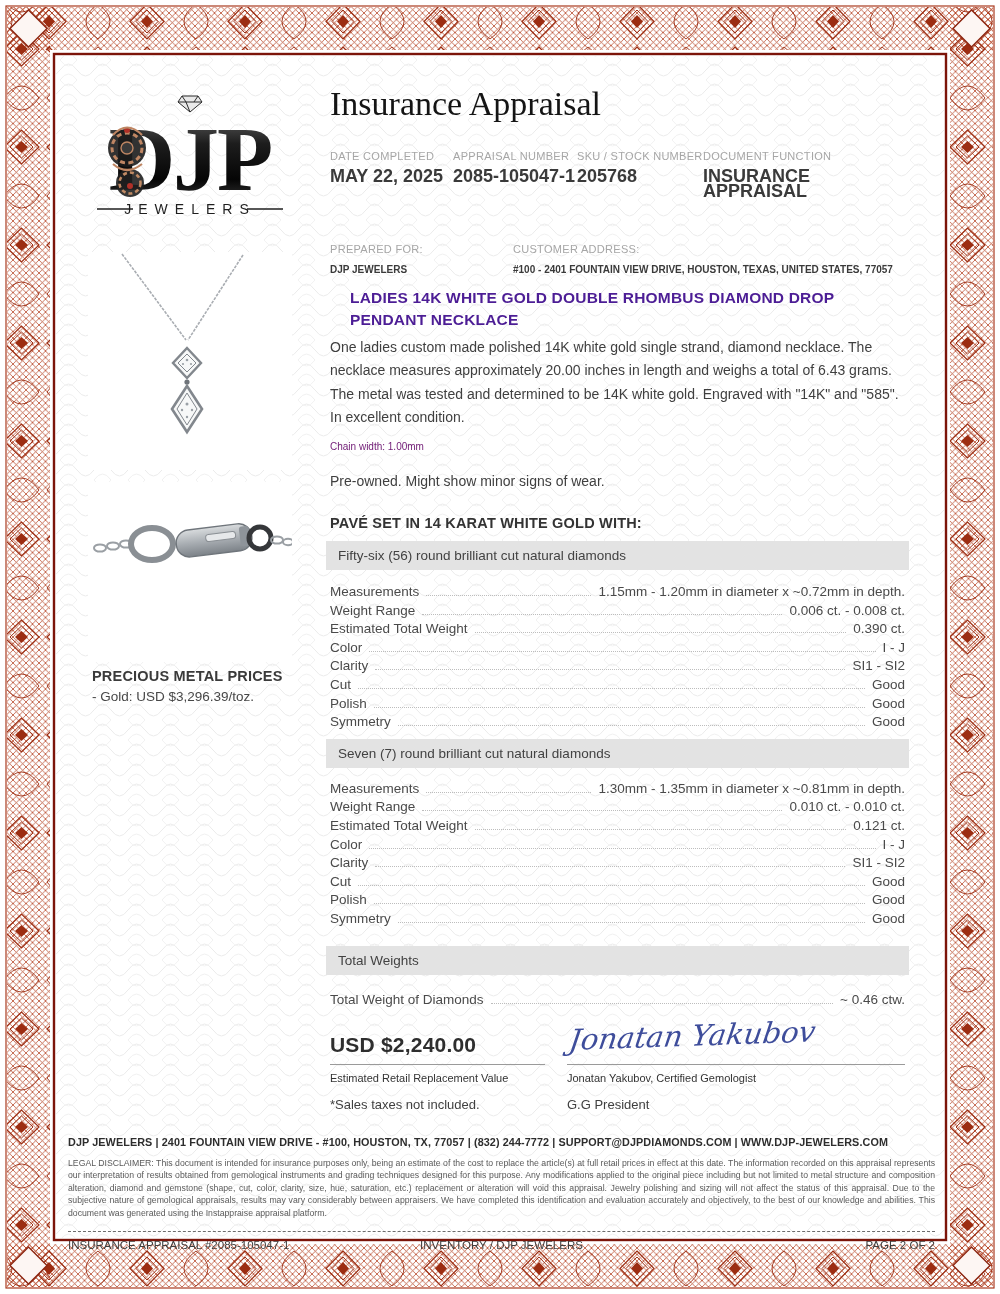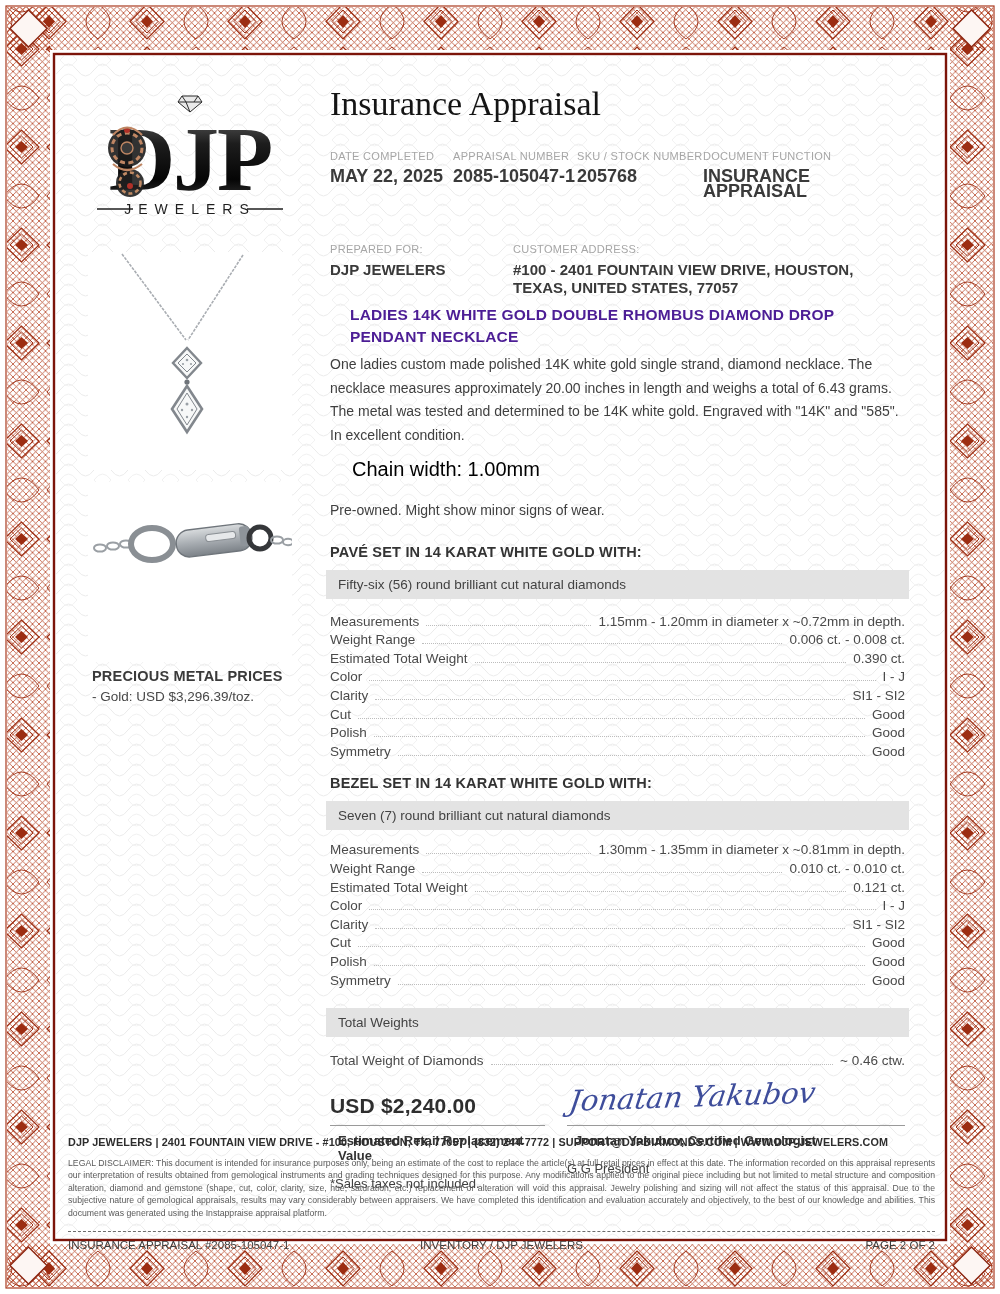--- a/index.html
+++ b/index.html
@@ -18,24 +18,24 @@
   .metal-line{font-size:13.5px;color:#474747;margin-top:5px;}
 
   
   .main{position:absolute;left:330px;top:84px;width:575px;}
   .doc-title{font-family:"Liberation Serif", serif;font-weight:normal;font-size:34px;
              line-height:40px;color:#141414;margin:0;}
   .meta-grid{display:grid;grid-template-columns:123px 124px 126px 1fr;margin-top:26px;}
   .lbl{font-size:11px;color:#a6a6a6;letter-spacing:.3px;line-height:13px;}
   .val{font-size:18px;font-weight:bold;color:#3a3a3a;margin-top:6px;line-height:15px;}
   .prep-grid{display:grid;grid-template-columns:183px 1fr;margin-top:44px;}
-  .val2{font-size:15px;font-weight:bold;color:#3a3a3a;margin-top:5px;line-height:17.5px;}
+  .val2{font-size:10px;font-weight:bold;color:#3a3a3a;margin-top:5px;line-height:17.5px;}
   .item-title{font-size:15.5px;font-weight:bold;color:#4c1d95;line-height:22px;margin-top:8px;letter-spacing:.2px;margin-left:20px;}
   .desc{font-size:14px;line-height:23.5px;color:#3f3f3f;margin-top:5px;}
-  .chain{font-size:20px;color:#000000;margin-top:11px;margin-left:22px;}
+  .chain{font-size:10px;color:#701a75;margin-top:11px;}
   .preowned{font-size:14px;color:#3f3f3f;margin-top:21px;}
   .sec-head{font-size:14.5px;font-weight:bold;color:#333;letter-spacing:.2px;}
   .sec-head.pave{margin-top:26px;}
   .sec-head.bezel{margin-top:16px;}
   .graybar{background:#e3e3e3;margin:10px 0 0 -4px;width:calc(100% + 8px);
            padding:7px 0 7px 12px;box-sizing:border-box;font-size:13.5px;color:#424242;}
   .graybar.tw{margin-top:20px;}
   .specs{margin-top:11px;}
   .specs.b{margin-top:9px;}
   .spec-row{display:flex;align-items:flex-end;height:18.6px;font-size:13.5px;color:#4a4a4a;}
@@ -45,21 +45,21 @@
   .totrow{margin-top:13px;}
 
   .sigblock{display:flex;margin-top:6px;}
   .sigcol-l{width:215px;display:flex;flex-direction:column;}
   .sigcol-r{flex:1;margin-left:22px;display:flex;flex-direction:column;}
   .sig-top{height:44px;display:flex;align-items:flex-end;}
   .price{font-size:21px;font-weight:bold;color:#2e2e2e;letter-spacing:.2px;}
   .signature{font-family:"DejaVu Serif", serif;font-style:italic;font-size:29px;color:#3e4d9b;
              transform:skewX(-10deg) rotate(-2deg);transform-origin:left bottom;white-space:nowrap;}
   .sigline{border-top:1.5px solid #9a9a9a;margin-top:7px;}
-  .sigcap{font-size:13px;font-weight:bold;color:#333;margin-top:7px;margin-left:8px;}
+  .sigcap{font-size:11px;font-weight:normal;color:#333;margin-top:7px;}
   .signote{font-size:13px;color:#3f3f3f;margin-top:13px;}
 
   
   .footer{position:absolute;left:68px;top:1136px;width:867px;}
   .contact{font-size:10.8px;font-weight:bold;color:#2d2d2d;letter-spacing:.1px;}
   .disclaimer{font-size:8.7px;line-height:12.4px;color:#5a5a5a;margin-top:9px;text-align:justify;}
   .dashline{border-top:1.5px dashed #6d6d6d;margin-top:12px;}
   .bottombar{display:flex;margin-top:7px;font-size:11.5px;color:#3e3e3e;}
   .bottombar .bl{flex:1;text-align:left;}
   .bottombar .bc{flex:1;text-align:center;}
@@ -295,21 +295,20 @@
             <span class="dots"></span>
             <span class="spec-value">Good</span>
           </div>
         <div class="spec-row">
             <span class="spec-label">Symmetry</span>
             <span class="dots"></span>
             <span class="spec-value">Good</span>
           </div>
       </div>
 
-      <div class="sec-head bezel">BEZEL SET IN 14 KARAT WHITE GOLD WITH:</div>
       <div class="graybar">Seven (7) round brilliant cut natural diamonds</div>
       <div class="specs b">
         <div class="spec-row">
             <span class="spec-label">Measurements</span>
             <span class="dots"></span>
             <span class="spec-value">1.30mm - 1.35mm in diameter x ~0.81mm in depth.</span>
           </div>
         <div class="spec-row">
             <span class="spec-label">Weight Range</span>
             <span class="dots"></span>

